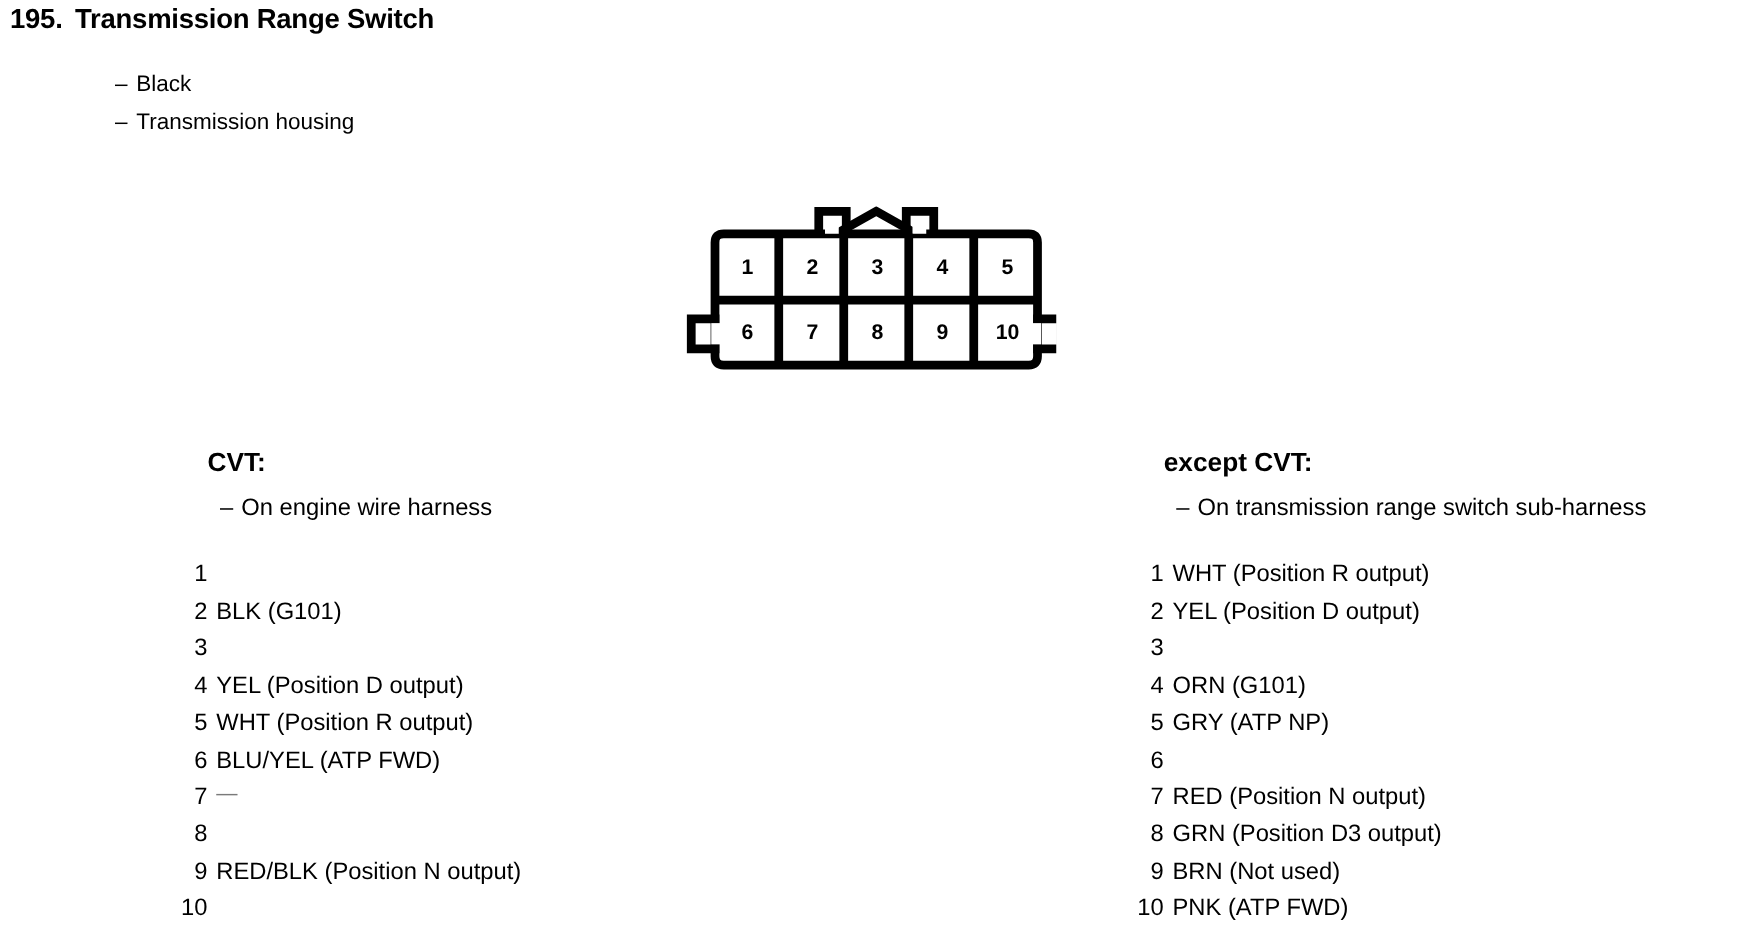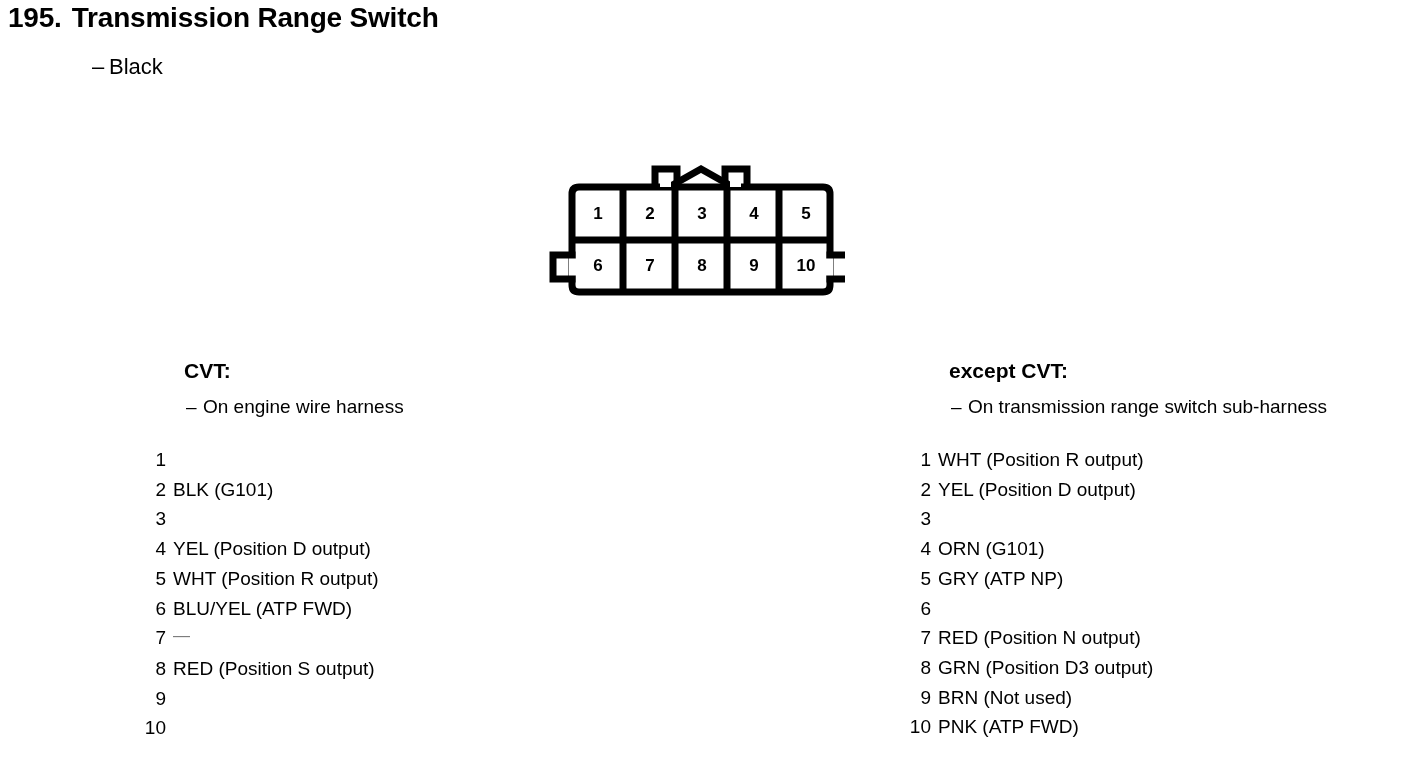--- a/index.html
+++ b/index.html
@@ -15,32 +15,32 @@
     font-family: "Liberation Sans", sans-serif;
     color: #000000;
     -webkit-font-smoothing: none;
   }
 
   
   #page-title {
     position: absolute;
     left: 8px;
     top: 2px;
-    font-size: 28px;
+    font-size: 22px;
     font-weight: bold;
     letter-spacing: -0.2px;
     white-space: nowrap;
   }
   .title-num { margin-right: 10px; }
 
   #header-notes {
     position: absolute;
     left: 92px;
     top: 52px;
-    font-size: 22px;
+    font-size: 18px;
     line-height: 30px;
   }
   .note-line { white-space: nowrap; }
   .dash { display: inline-block; width: 17px; }
 
   
   #connector {
     position: absolute;
     left: 545px;
     top: 165px;
@@ -61,26 +61,26 @@
   .pin-col {
     position: absolute;
     font-size: 19px;
   }
   #col-cvt   { left: 140px; top: 358px; width: 520px; }
   #col-excvt { left: 905px; top: 358px; width: 536px; }
 
   .col-title {
     font-size: 21px;
     font-weight: bold;
-    margin-left: 44px;
+    margin-left: 26px;
     line-height: 26px;
     white-space: nowrap;
   }
   .col-sub {
-    margin-left: 46px;
+    margin-left: 36px;
     margin-top: 11px;
     font-size: 19px;
     line-height: 24px;
     white-space: nowrap;
   }
   .pin-list {
     margin-top: 26px;
   }
   .pin-row {
     display: flex;
@@ -106,20 +106,23 @@
 </head>
 <body>
 
 <div id="page-title">
   <span class="title-num">195.</span><span>Transmission Range Switch</span>
 </div>
 
 <div id="header-notes">
   <div class="note-line">
     <span class="dash">–</span><span>Black</span>
+  </div>
+  <div class="note-line">
+    <span class="dash">–</span><span>Transmission housing</span>
   </div>
 </div>
 
 <div id="connector">
   <svg width="300" height="135" viewBox="0 0 300 135" xmlns="http://www.w3.org/2000/svg">
     <g>
 
       <path d="M 34,22 Q 27,22 27,29 L 27,120 Q 27,127 34,127
                L 278,127 Q 285,127 285,120 L 285,29 Q 285,22 278,22 Z" fill="#ffffff" stroke="#000000" stroke-width="7"></path>
 
@@ -187,24 +190,24 @@
     <div class="pin-row">
         <span class="pin-idx">6</span>
         <span class="pin-desc">BLU/YEL (ATP FWD)</span>
       </div>
     <div class="pin-row">
         <span class="pin-idx">7</span>
         <span class="pin-desc empty">—</span>
       </div>
     <div class="pin-row">
         <span class="pin-idx">8</span>
-        <span class="pin-desc">RED (Position S output)</span>
       </div>
     <div class="pin-row">
         <span class="pin-idx">9</span>
+        <span class="pin-desc">RED/BLK (Position N output)</span>
       </div>
     <div class="pin-row">
         <span class="pin-idx">10</span>
       </div>
   </div>
 </div>
 
 <div class="pin-col" id="col-excvt">
   <div class="col-title">except CVT:</div>
   <div class="col-sub">

